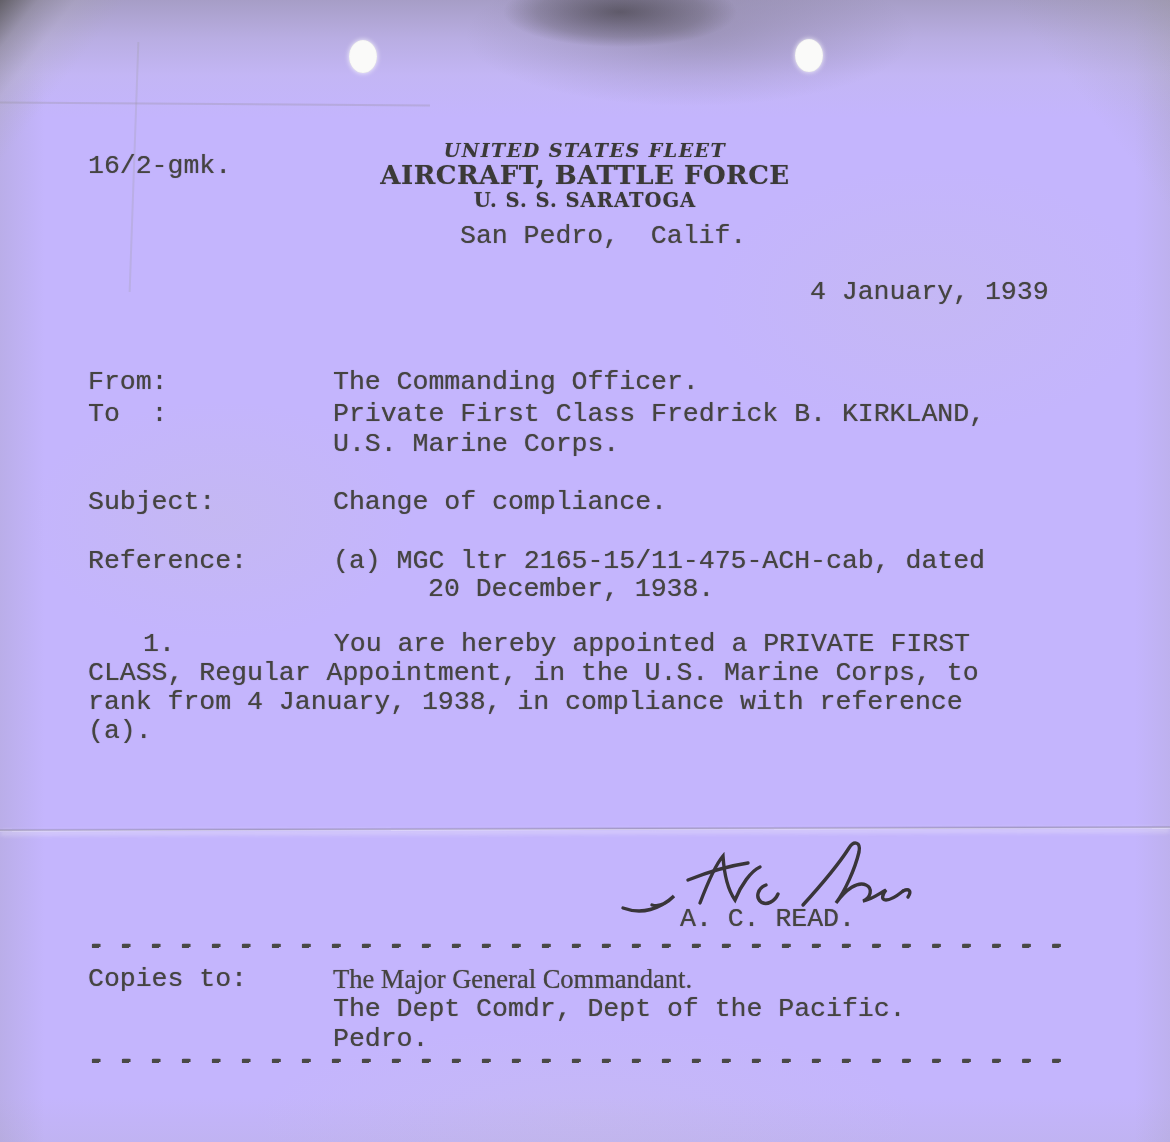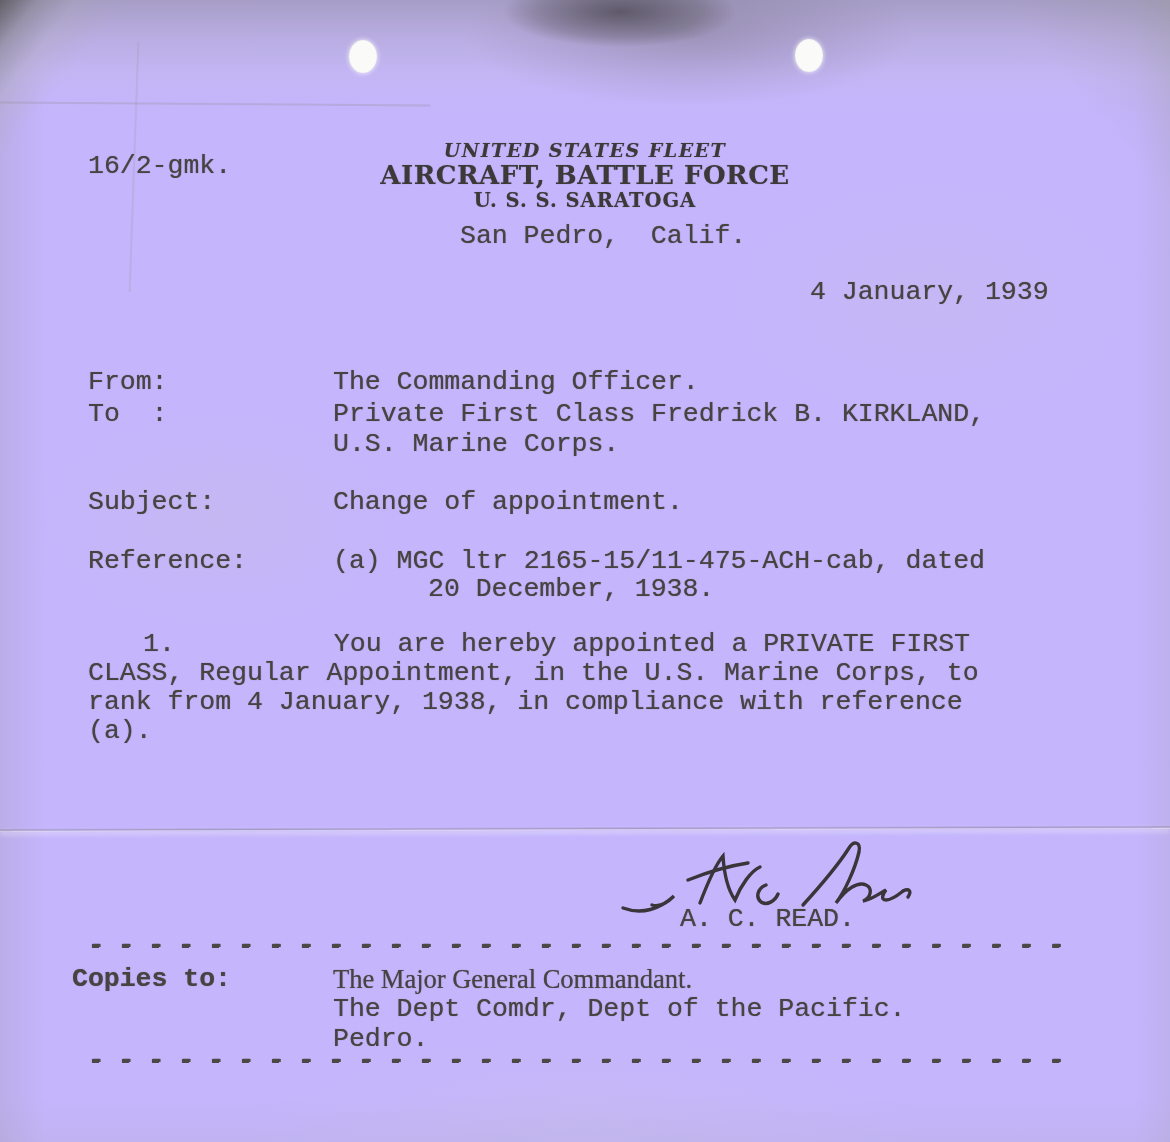--- a/index.html
+++ b/index.html
@@ -91,21 +91,21 @@
   <span class="tw" style="left:460px;top:221px;">San Pedro,  Calif.</span>
   <span class="tw" style="left:810px;top:277px;">4 January, 1939</span>
 
   <span class="tw" style="left:88px;top:367px;">From:</span>
   <span class="tw" style="left:333px;top:367px;">The Commanding Officer.</span>
   <span class="tw" style="left:88px;top:399px;text-align:right;">To  :</span>
   <span class="tw" style="left:333px;top:429px;">U.S. Marine Corps.</span>
   <span class="tw" style="left:333px;top:399px;">Private First Class Fredrick B. KIRKLAND,</span>
 
   <span class="tw" style="left:88px;top:487px;">Subject:</span>
-  <span class="tw" style="left:333px;top:487px;">Change of appointment.</span>
+  <span class="tw" style="left:333px;top:487px;">Change of compliance.</span>
 
   <span class="tw" style="left:88px;top:546px;">Reference:</span>
   <span class="tw" style="left:333px;top:546px;">(a) MGC ltr 2165-15/11-475-ACH-cab, dated</span>
   <span class="tw" style="left:428px;top:574px;">20 December, 1938.</span>
 
   <span class="tw" style="left:143px;top:629px;">1.          You are hereby appointed a PRIVATE FIRST</span>
   <span class="tw" style="left:88px;top:658px;">CLASS, Regular Appointment, in the U.S. Marine Corps, to</span>
   <span class="tw" style="left:88px;top:687px;">rank from 4 January, 1938, in compliance with reference</span>
   <span class="tw" style="left:88px;top:716px;">(a).</span>
 
@@ -115,20 +115,20 @@
     <path d="M98,50 C118,42 138,36 158,33"></path>
     <path d="M176,55 C168,58 165,67 171,72 C177,76 185,71 188,64"></path>
     <path d="M213,75 C233,53 252,29 259,18 C264,10 271,12 269,22 C265,39 255,61 246,73 C256,59 268,51 276,55 C283,58 281,68 273,71 C281,70 290,63 296,60 C292,65 291,70 296,70 C302,70 308,65 313,61"></path>
     <path d="M313,61 C319,58 322,61 318,67"></path>
   </svg>
 
   <span class="tw" style="left:680px;top:904px;">A. C. READ.</span>
 
   <span class="tw dash" style="left:88px;top:931px;">- - - - - - - - - - - - - - - - - - - - - - - - - - - - - - - - -</span>
 
-  <span class="tw" style="left:72px;top:964px;font-weight:bold;">Copies to:</span>
+  <span class="tw" style="left:88px;top:964px;">Copies to:</span>
   <span class="tw" style="left:333px;top:964px;font-family:Liberation Serif, serif;">The Major General Commandant.</span>
   <span class="tw" style="left:333px;top:994px;">The Dept Comdr, Dept of the Pacific.</span>
   <span class="tw" style="left:333px;top:1024px;">Pedro.</span>
 
   <span class="tw dash" style="left:88px;top:1046px;">- - - - - - - - - - - - - - - - - - - - - - - - - - - - - - - - -</span>
 
 </div>
 
 </body></html>

